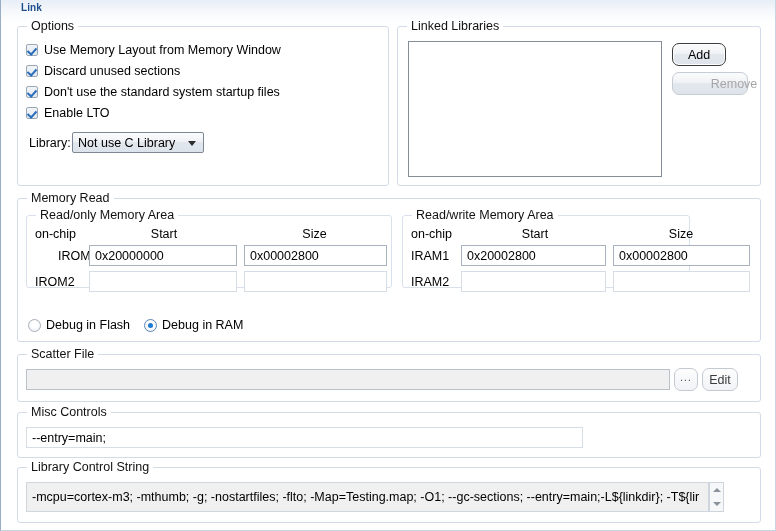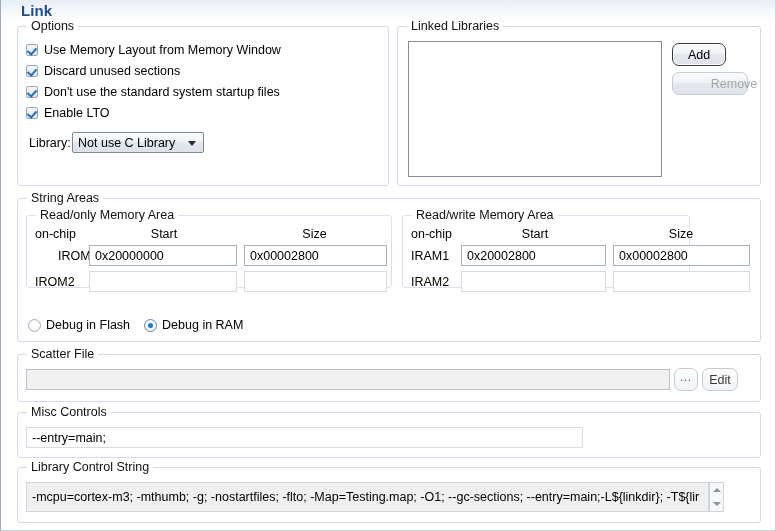--- a/index.html
+++ b/index.html
@@ -27,21 +27,21 @@
     border-bottom: 1px solid #c9d4e2;
     background:
       linear-gradient(to bottom, #e8eef6 0px, #f4f7fb 10px, #ffffff 22px, #ffffff 100%);
   }
 
   
   .tab-title {
     position: absolute;
     left: 20px;
     top: 2px;
-    font-size: 15px;
+    font-size: 10px;
     font-weight: bold;
     color: #1f4e8c;
     letter-spacing: 0.1px;
   }
 
   
   .group {
     position: absolute;
     box-sizing: border-box;
     border: 1px solid #d2dce8;
@@ -284,21 +284,21 @@
     <div class="btn focus" style="left:274px; top:16px; width:54px; height:23px;">
       <span>Add</span>
     </div>
 
     <div class="btn disabled" style="left:274px; top:45px; width:76px; height:23px;padding-left:48px;">
       <span>Remove</span>
     </div>
   </div>
 
   <div class="group" style="left:16px; top:198px; width:744px; height:144px;">
-    <span class="legend">String Areas</span>
+    <span class="legend">Memory Read</span>
 
     <div class="group inner" style="left:8px; top:16px; width:366px; height:73px;">
       <span class="legend">Read/only Memory Area</span>
 
       <div class="lab" style="left:8px; top:11px;">on-chip</div>
       <div class="lab center" style="left:62px; top:11px; width:150px;">Start</div>
       <div class="lab center" style="left:215px; top:11px; width:145px;">Size</div>
 
       <div class="lab" style="left:16px; top:33px;margin-left:15px;">IROM1</div>
       <div class="tinput filled" style="left:62px; top:29px; width:148px; height:21px;">

